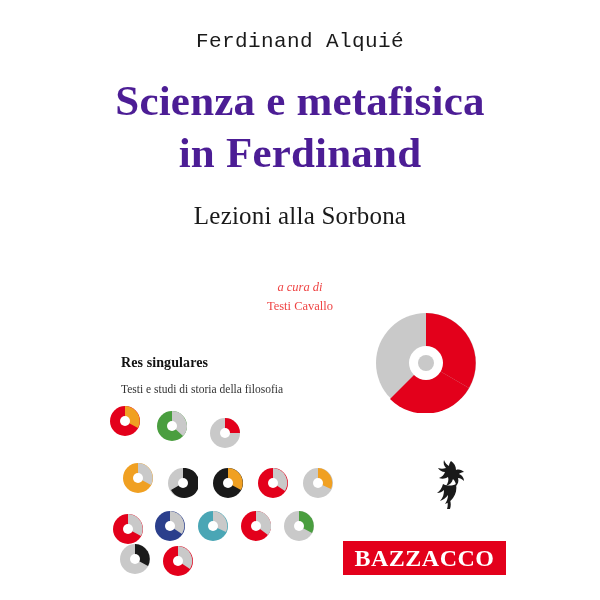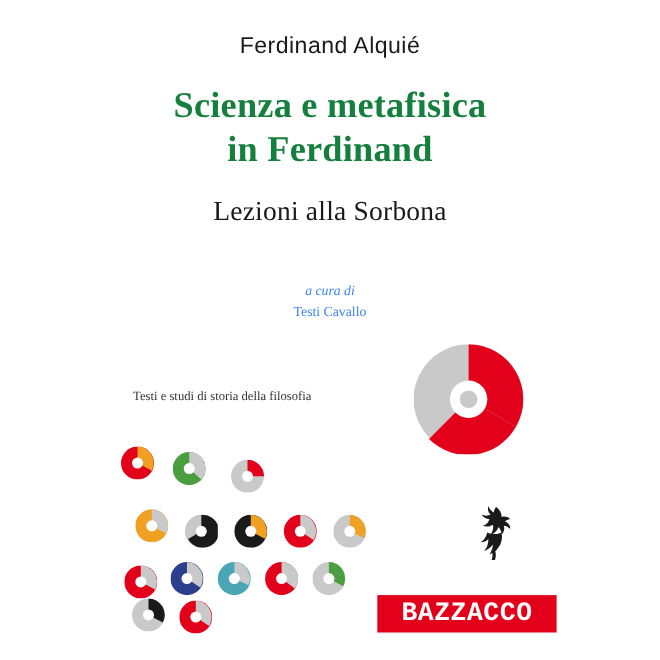--- a/index.html
+++ b/index.html
@@ -23,47 +23,47 @@
 
   
   .titleblock {
     position: absolute;
     left: 0;
     top: 30px;
     width: 600px;
     text-align: center;
   }
   .author {
-    font-family: Liberation Sans, sans-serif;
+    font-family: Liberation Mono, monospace;
     font-size: 21px;
     color: #1a1a1a;
     letter-spacing: 0.4px;
     margin-bottom: 22px;
   }
   .maintitle {
     font-family: "Liberation Serif", serif;
     font-weight: bold;
-    font-size: 33px;
+    font-size: 43px;
     line-height: 1.22;
-    color: #15803d;
+    color: #4c1d95;
     letter-spacing: 0.2px;
   }
   .subtitle {
     font-family: "Liberation Serif", serif;
     font-size: 25px;
     color: #1a1a1a;
     margin-top: 22px;
     letter-spacing: 0.2px;
     text-align: center;
   }
   .curator {
     margin-top: 48px;
     font-family: "Liberation Serif", serif;
     font-size: 12.5px;
-    color: #3b82f6;
+    color: #ef4444;
     line-height: 1.55;
   }
   .curator .ital {
     font-style: italic;
   }
 
   
   .series {
     position: absolute;
     left: 121px;
@@ -74,21 +74,21 @@
     font-family: "Liberation Serif", serif;
     font-weight: bold;
     font-size: 14px;
     color: #111111;
     letter-spacing: 0.1px;
   }
   .series-desc {
     font-family: "Liberation Serif", serif;
     font-size: 11.5px;
     color: #333333;
-    margin-top: 0;
+    margin-top: 12px;
   }
 
   
   .biglogo {
     position: absolute;
     left: 376px;
     top: 313px;
     width: 100px;
     height: 100px;
   }
@@ -135,21 +135,21 @@
     left: 343px;
     top: 541px;
     width: 163px;
     height: 34px;
     background: #e3001b;
     display: flex;
     align-items: center;
     justify-content: center;
   }
   .imprint-text {
-    font-family: Liberation Mono, monospace;
+    font-family: Liberation Serif, serif;
     font-weight: bold;
     font-size: 24px;
     color: #ffffff;
     letter-spacing: 0.5px;
   }
 </style>
 </head>
 <body>
 
 <div class="cover">
@@ -161,20 +161,21 @@
       <div>in Ferdinand</div>
     </div>
     <div class="subtitle">Lezioni alla Sorbona</div>
     <div class="curator">
       <div class="ital">a cura di</div>
       <div>Testi Cavallo</div>
     </div>
   </div>
 
   <div class="series">
+    <div class="series-name">Res singulares</div>
     <div class="series-desc">Testi e studi di storia della filosofia</div>
   </div>
 
   <div class="biglogo">
     <svg viewBox="0 0 100 100" width="100" height="100" aria-hidden="true">
       <circle cx="50" cy="50" r="50" fill="#c9c9c9"></circle>
       <path d="M50 50 L50 0 A50 50 0 0 1 93 75 Z" fill="#e3001b"></path>
       <path d="M50 50 L93 75 A50 50 0 0 1 14 86 Z" fill="#e3001b"></path>
       <circle cx="50" cy="50" r="17" fill="#ffffff"></circle>
       <circle cx="50" cy="50" r="8" fill="#c9c9c9"></circle>

